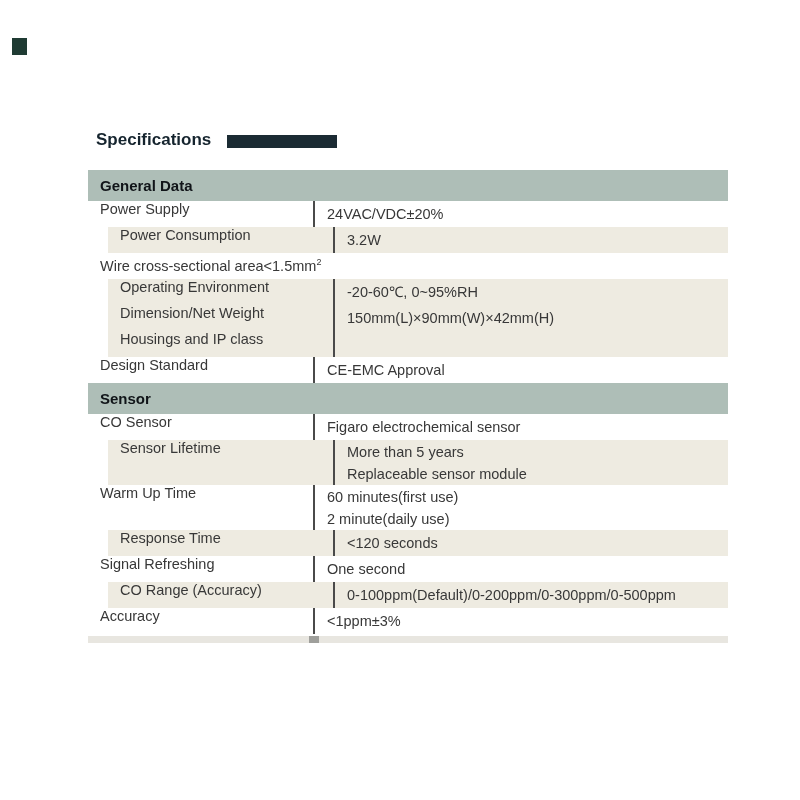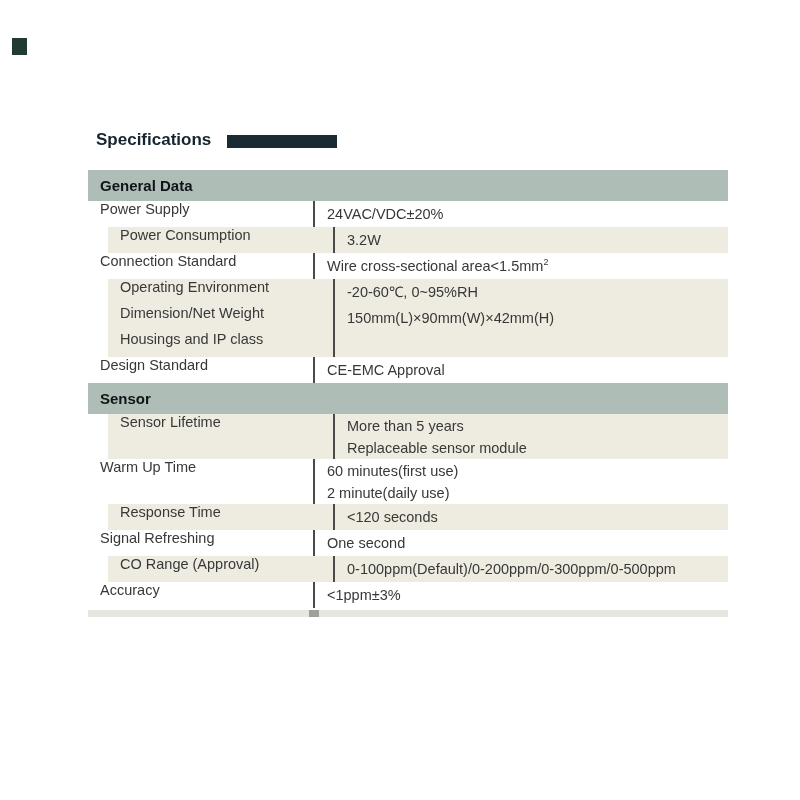--- a/index.html
+++ b/index.html
@@ -138,23 +138,20 @@
       </div>
       <div class="row alt">
         <div class="cell-label">
           <span>Power Consumption</span>
         </div>
         <div class="cell-value">
           <div class="value-line"><span>3.2W</span></div>
         </div>
       </div>
       <div class="row">
-        <div class="cell-label">
-          <span>Connection Standard</span>
-        </div>
         <div class="cell-value">
           <div class="value-line"><span>Wire cross-sectional area&lt;1.5mm</span><sup>2</sup></div>
         </div>
       </div>
       <div class="row alt">
         <div class="cell-label">
           <span>Operating Environment</span>
         </div>
         <div class="cell-value">
           <div class="value-line"><span>-20-60℃, 0~95%RH</span></div>
@@ -177,20 +174,28 @@
         <div class="cell-label">
           <span>Design Standard</span>
         </div>
         <div class="cell-value">
           <div class="value-line"><span>CE-EMC Approval</span></div>
         </div>
       </div>
       <div class="section-header">
         <span>Sensor</span>
       </div>
+      <div class="row">
+        <div class="cell-label">
+          <span>CO Sensor</span>
+        </div>
+        <div class="cell-value">
+          <div class="value-line"><span>Figaro electrochemical sensor</span></div>
+        </div>
+      </div>
       <div class="row alt multi">
         <div class="cell-label">
           <span>Sensor Lifetime</span>
         </div>
         <div class="cell-value">
           <div class="value-line"><span>More than 5 years</span></div>
           <div class="value-line"><span>Replaceable sensor module</span></div>
         </div>
       </div>
       <div class="row multi">
@@ -213,21 +218,21 @@
       <div class="row">
         <div class="cell-label">
           <span>Signal Refreshing</span>
         </div>
         <div class="cell-value">
           <div class="value-line"><span>One second</span></div>
         </div>
       </div>
       <div class="row alt">
         <div class="cell-label">
-          <span>CO Range (Approval)</span>
+          <span>CO Range (Accuracy)</span>
         </div>
         <div class="cell-value">
           <div class="value-line"><span>0-100ppm(Default)/0-200ppm/0-300ppm/0-500ppm</span></div>
         </div>
       </div>
       <div class="row">
         <div class="cell-label">
           <span>Accuracy</span>
         </div>
         <div class="cell-value">

